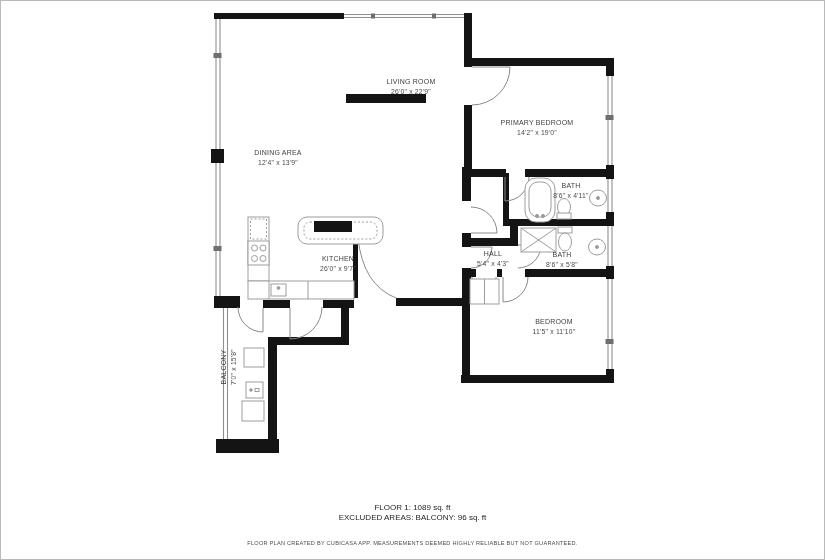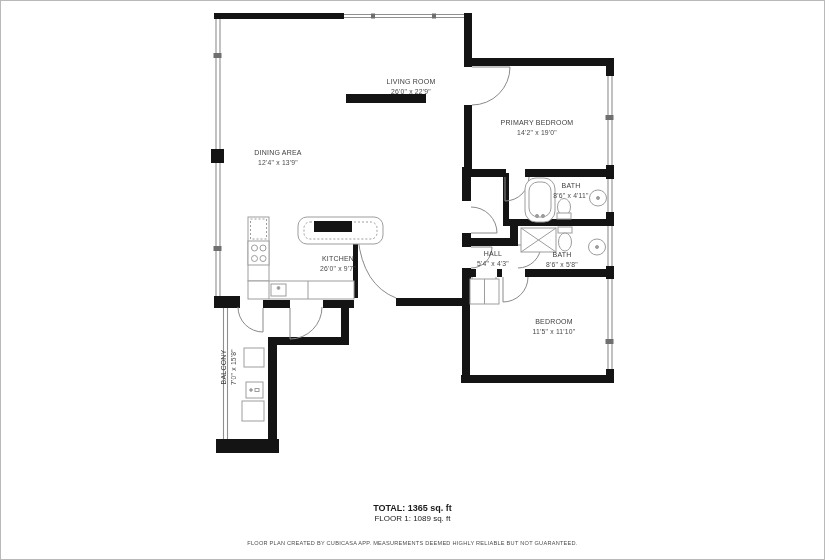--- a/index.html
+++ b/index.html
@@ -246,18 +246,18 @@
   <div class="room-label" style="left:553px;top:326px">
     <div>BEDROOM</div>
     <div class="dims">11'5" x 11'10"</div>
   </div>
   <div class="room-label rot" style="left:228px;top:366px">
     <div>BALCONY</div>
     <div class="dims">7'0" x 15'8"</div>
   </div>
 
   <div id="summary">
-    <div class="total">TOTAL: 1365 sq. ft</div>
     <div class="line">FLOOR 1: 1089 sq. ft</div>
+    <div class="line">EXCLUDED AREAS: BALCONY: 96 sq. ft</div>
   </div>
   <div id="disclaimer">FLOOR PLAN CREATED BY CUBICASA APP. MEASUREMENTS DEEMED HIGHLY RELIABLE BUT NOT GUARANTEED.</div>
 
 </div>
 
 </body></html>

